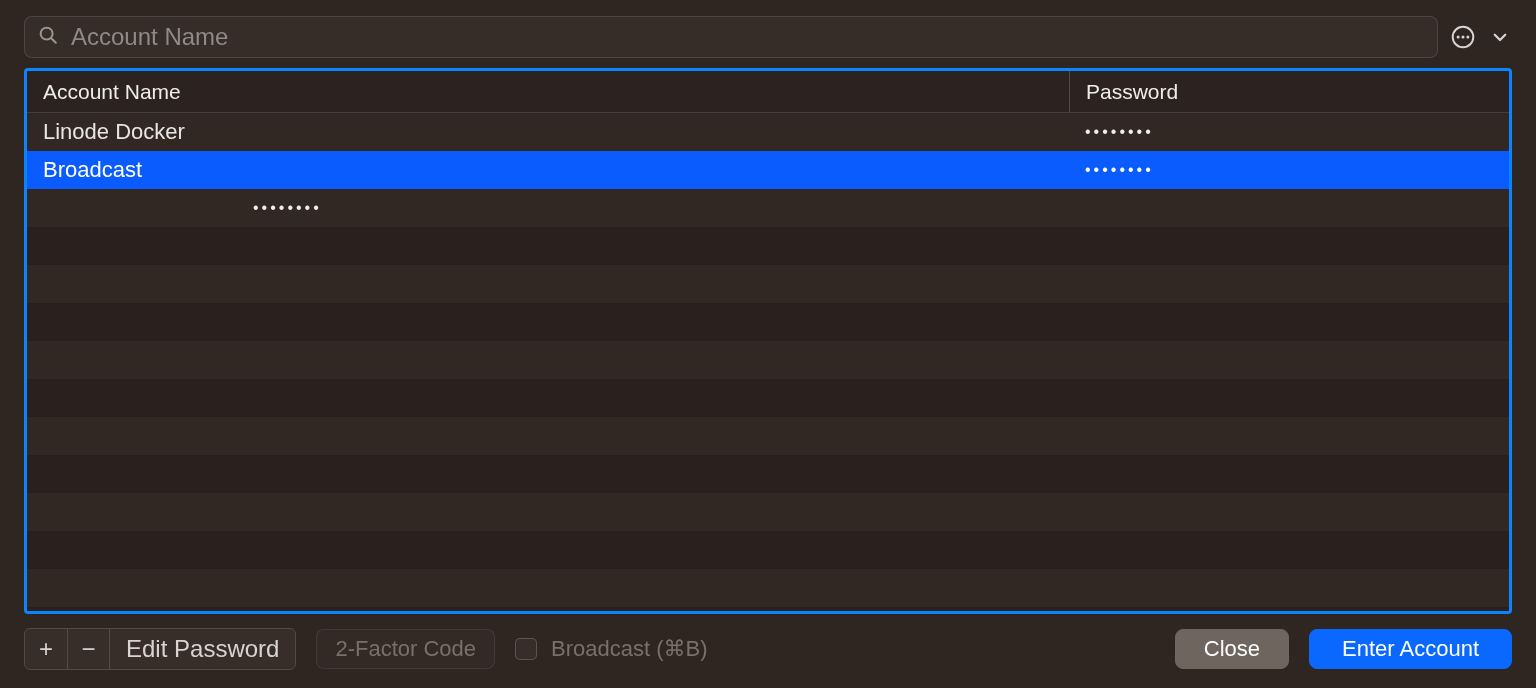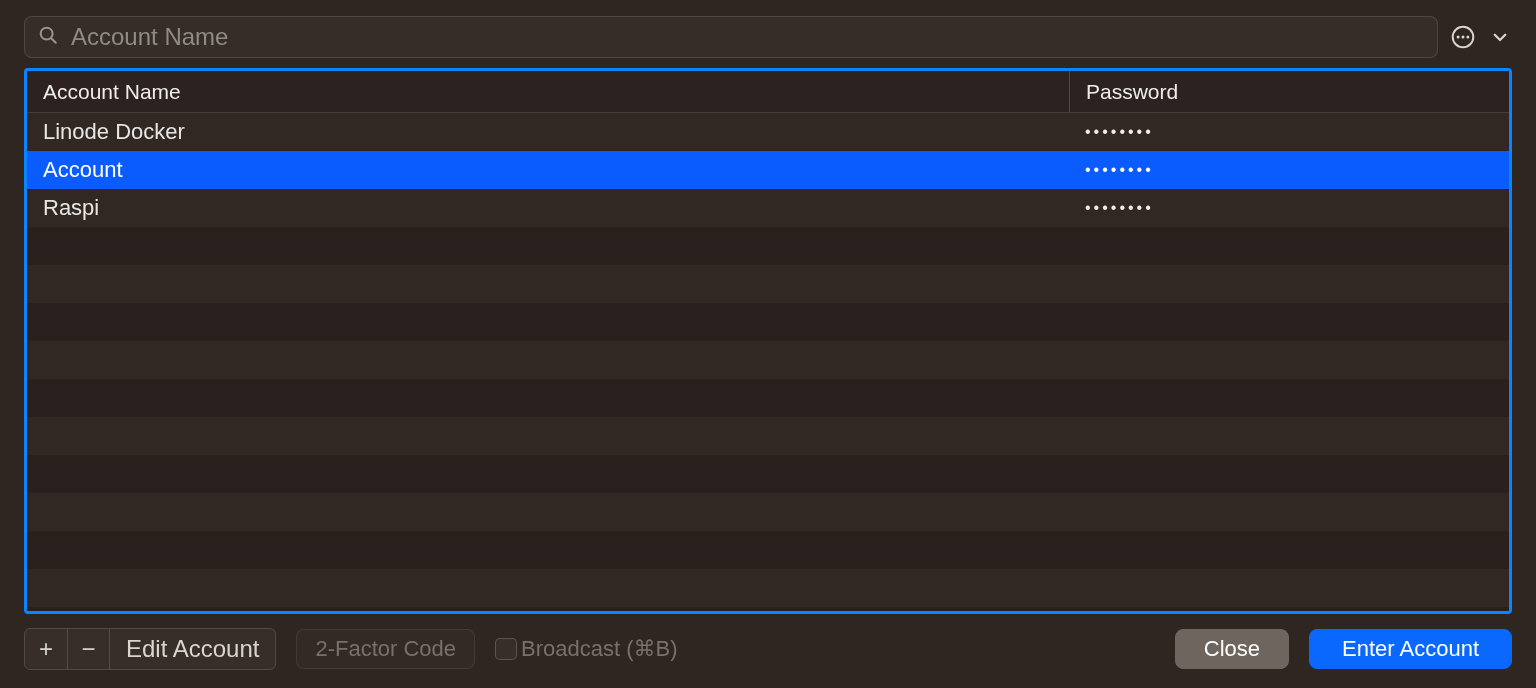--- a/index.html
+++ b/index.html
@@ -148,21 +148,21 @@
     font-size: 22px;
     border: 1px solid var(--btn-border);
     background: rgba(255,255,255,0.04);
     color: var(--btn-text);
   }
   .btn.ghost-disabled {
     background: rgba(255,255,255,0.02);
     color: var(--disabled-text);
     border-color: rgba(255,255,255,0.08);
   }
-  .chk-row { display: flex; align-items: center; gap: 4px; color: var(--disabled-text); }
+  .chk-row { display: flex; align-items: center; gap: 14px; color: var(--disabled-text); }
   .chk {
     width: 22px; height: 22px; border-radius: 5px;
     border: 1px solid rgba(255,255,255,0.18);
     background: rgba(255,255,255,0.04);
   }
   .btn.close { background: #6e655f; color: #fff; border-color: #6e655f; padding: 16px 28px; }
   .btn.input {
     width: 250px; justify-content: center;
     color: var(--disabled-text); background: rgba(255,255,255,0.02);
   }
@@ -209,38 +209,37 @@
     </div>
     <div class="tbody">
       <div class="stripes"></div>
       <div class="rows" id="rows">
           <div class="tr">
             <div class="td td-acct">Linode Docker</div>
             <div class="td td-user"></div>
             <div class="td td-pass">••••••••</div>
           </div>
           <div class="tr selected">
-            <div class="td td-acct">Account</div>
+            <div class="td td-acct">Broadcast</div>
             <div class="td td-user"></div>
             <div class="td td-pass">••••••••</div>
           </div>
           <div class="tr">
-            <div class="td td-acct">Raspi</div>
             <div class="td td-user"></div>
             <div class="td td-pass">••••••••</div>
           </div>
         </div>
     </div>
   </div>
 
   <div class="footer">
     <div class="seg">
       <div class="seg-btn icon">+</div>
       <div class="seg-btn icon">−</div>
-      <div class="seg-btn">Edit Account</div>
+      <div class="seg-btn">Edit Password</div>
     </div>
     <div class="btn ghost-disabled">2-Factor Code</div>
     <div class="chk-row">
       <div class="chk"></div>
       <span>Broadcast (⌘B)</span>
     </div>
     <div class="flex-spacer"></div>
     <div class="btn close">Close</div>
     <div class="btn primary">Enter Account</div>
   </div>

